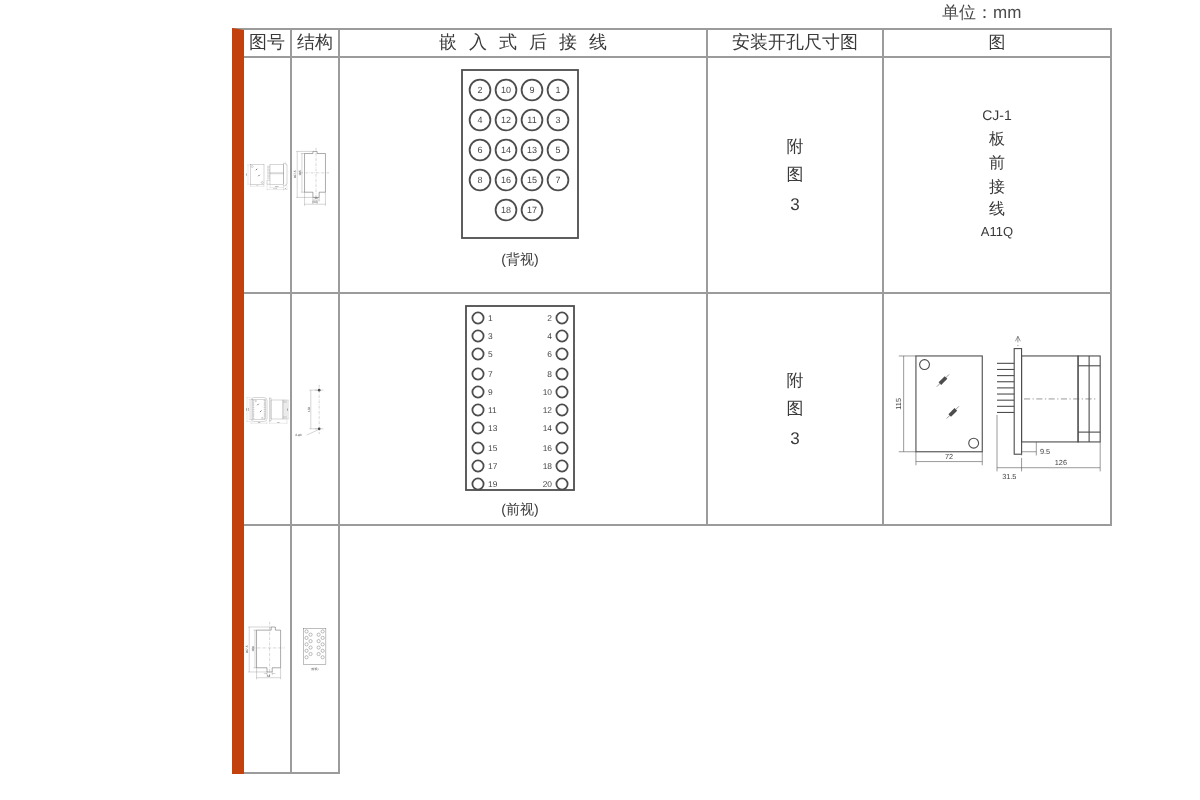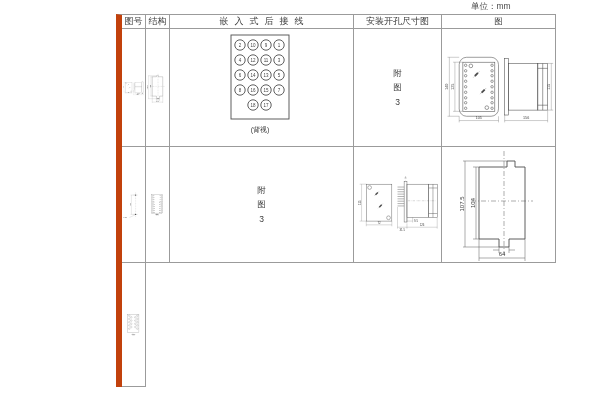--- a/index.html
+++ b/index.html
@@ -159,20 +159,25 @@
         <text class="tn" x="74" y="62.6" text-anchor="middle">7</text>
         <text class="tn" x="48" y="77.6" text-anchor="middle">18</text>
         <text class="tn" x="61" y="77.6" text-anchor="middle">17</text>
       </g>
       <text class="cap" x="55" y="103" text-anchor="middle">(背视)</text>
     </svg>
   </div>
 
   <div class="c">
     <div class="vstack figv">附图3</div>
+  </div>
+  <div class="c scell">
+    <div class="model">CJ-1</div>
+    <div class="vstack">板前接线</div>
+    <div class="code">A11Q</div>
   </div>
   <div class="c">
     <svg width="184" height="116" viewBox="0 0 184 116">
       <g>
         <rect class="st" x="28" y="8" width="64" height="96" rx="12"></rect>
         <rect class="st" x="34" y="16" width="52" height="80"></rect>
         <g class="st">
           <circle cx="38.5" cy="21" r="2"></circle>
             <circle cx="38.5" cy="30" r="2"></circle>
             <circle cx="38.5" cy="38" r="2"></circle>

